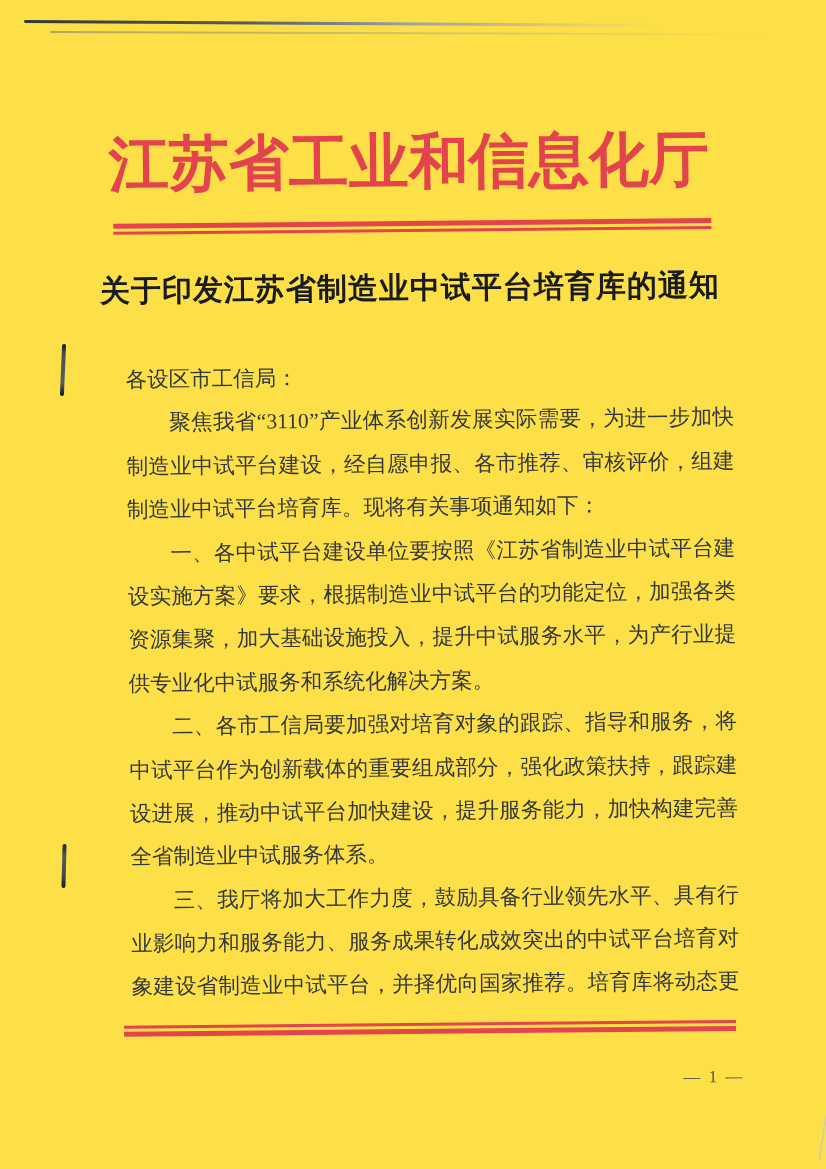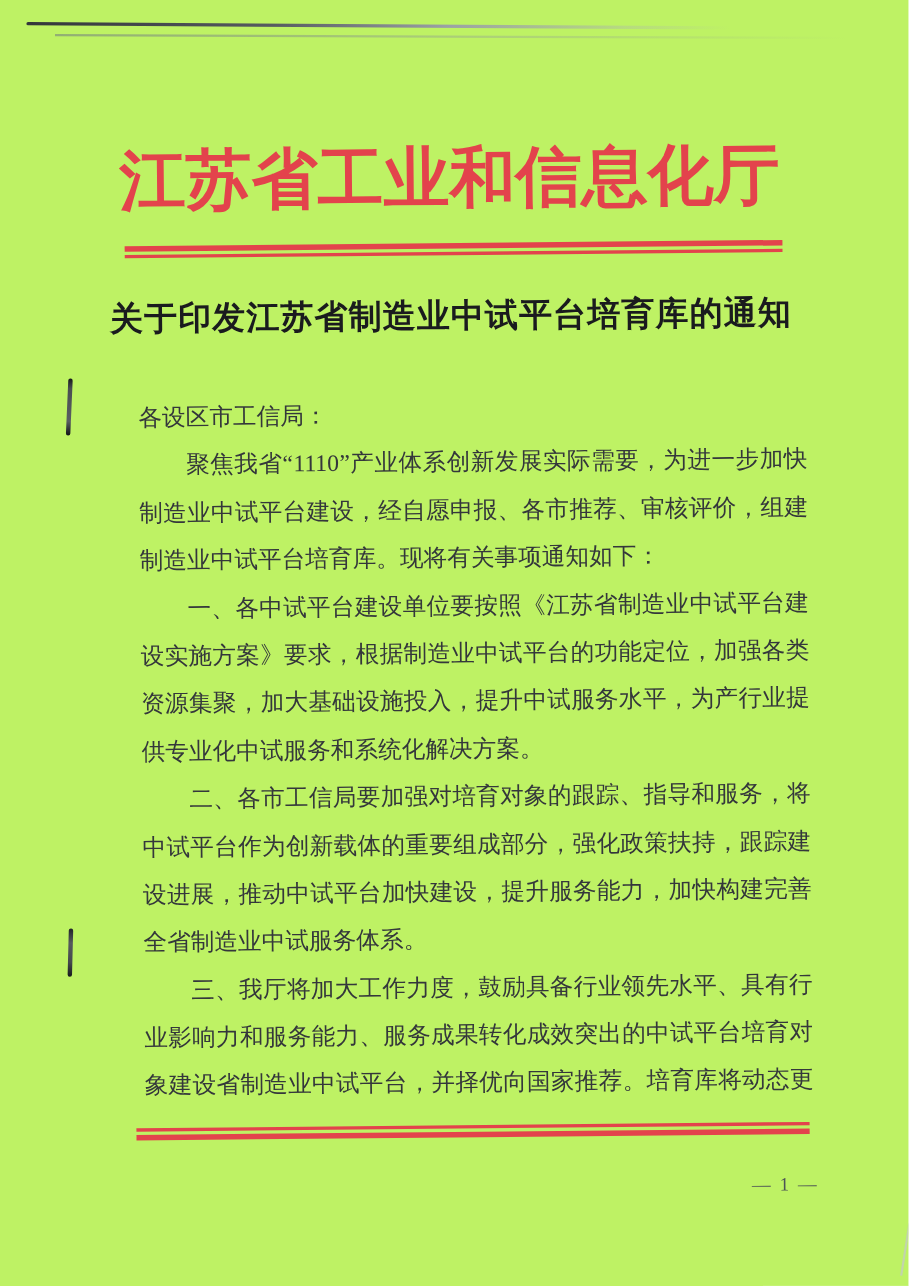--- a/index.html
+++ b/index.html
@@ -4,21 +4,21 @@
 <style>
   html, body {
     margin: 0;
     padding: 0;
     background: #ffffff;
   }
   .page {
     position: relative;
     width: 826px;
     height: 1169px;
-    background: #bef264;
+    background: #fde047;
     overflow: hidden;
     font-family: "Liberation Serif", "DejaVu Serif", serif;
   }
   
   .tilt {
     position: absolute;
     inset: 0;
     transform: rotate(-0.55deg);
     transform-origin: 50% 52%;
   }
@@ -175,21 +175,21 @@
     <div class="doc-title">关于印发江苏省制造业中试平台培育库的通知</div>
 
     <div class="doc-body" id="body-lines">
         <div class="body-line">各设区市工信局：</div>
         <div class="body-line fill indent">
           <span>聚</span>
           <span>焦</span>
           <span>我</span>
           <span>省</span>
           <span>“</span>
-          <span>1110</span>
+          <span>3110</span>
           <span>”</span>
           <span>产</span>
           <span>业</span>
           <span>体</span>
           <span>系</span>
           <span>创</span>
           <span>新</span>
           <span>发</span>
           <span>展</span>
           <span>实</span>

